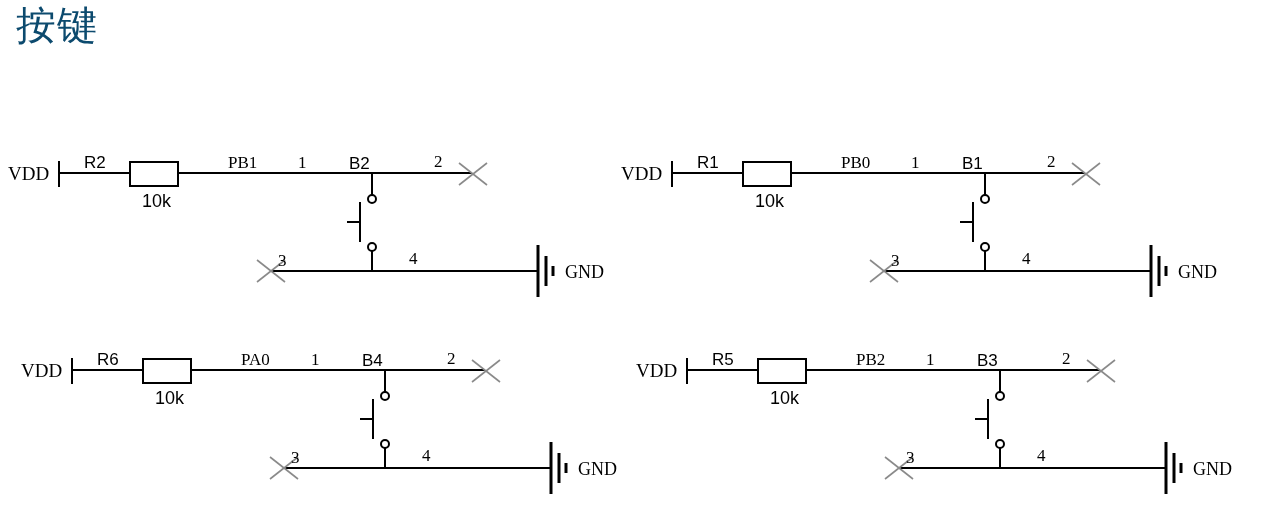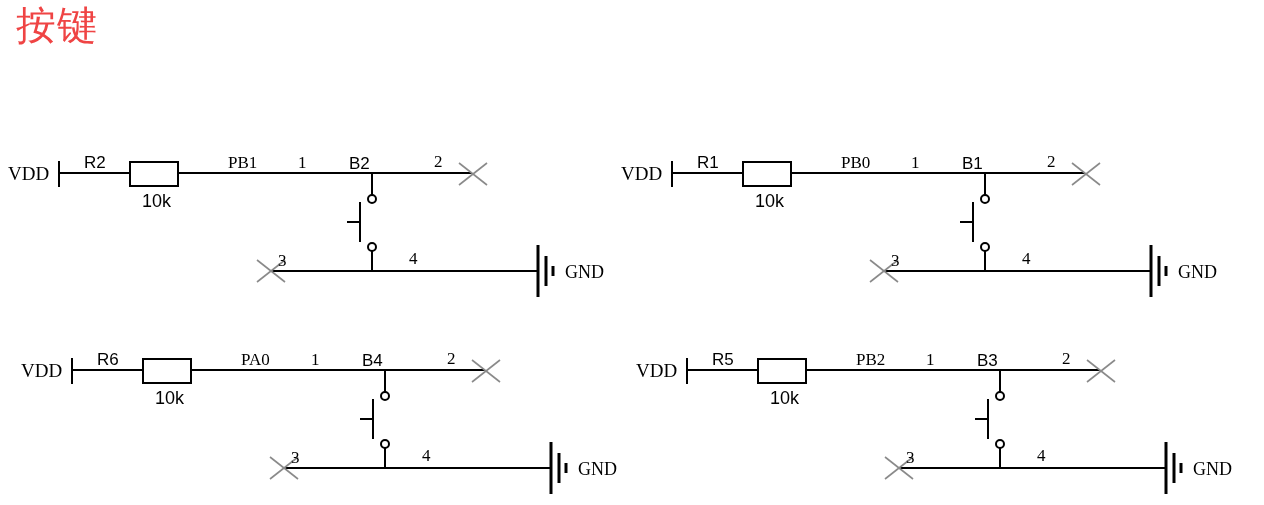--- a/index.html
+++ b/index.html
@@ -1,19 +1,19 @@
 <!DOCTYPE html>
 <html><head>
 <meta charset="utf-8">
 <style>
   html,body{margin:0;padding:0;background:#ffffff;}
   body{width:1264px;height:505px;position:relative;overflow:hidden;
        font-family:"Liberation Sans",sans-serif;}
   .title{position:absolute;left:16px;top:2px;font-size:40px;line-height:1.15;
-         color:#ef4444;font-family:"Liberation Sans",sans-serif;letter-spacing:1px;}
+         color:#0c4a6e;font-family:"Liberation Sans",sans-serif;letter-spacing:1px;}
   svg{position:absolute;left:0;top:0;}
   .w{stroke:#000;stroke-width:2;fill:none;}
   .w3{stroke:#000;stroke-width:3;fill:none;}
   .nc{stroke:#8a8a8a;stroke-width:1.6;fill:none;}
   .sym{fill:#fff;stroke:#000;stroke-width:2;}
   text{fill:#000;font-family:"Liberation Serif",serif;font-size:17px;}
   .t-vdd{font-size:19px;}
   .t-gnd{font-size:18px;}
   .t-sans{font-family:"Liberation Sans",sans-serif;font-size:17px;}
   .t-val{font-family:"Liberation Sans",sans-serif;font-size:18px;}

